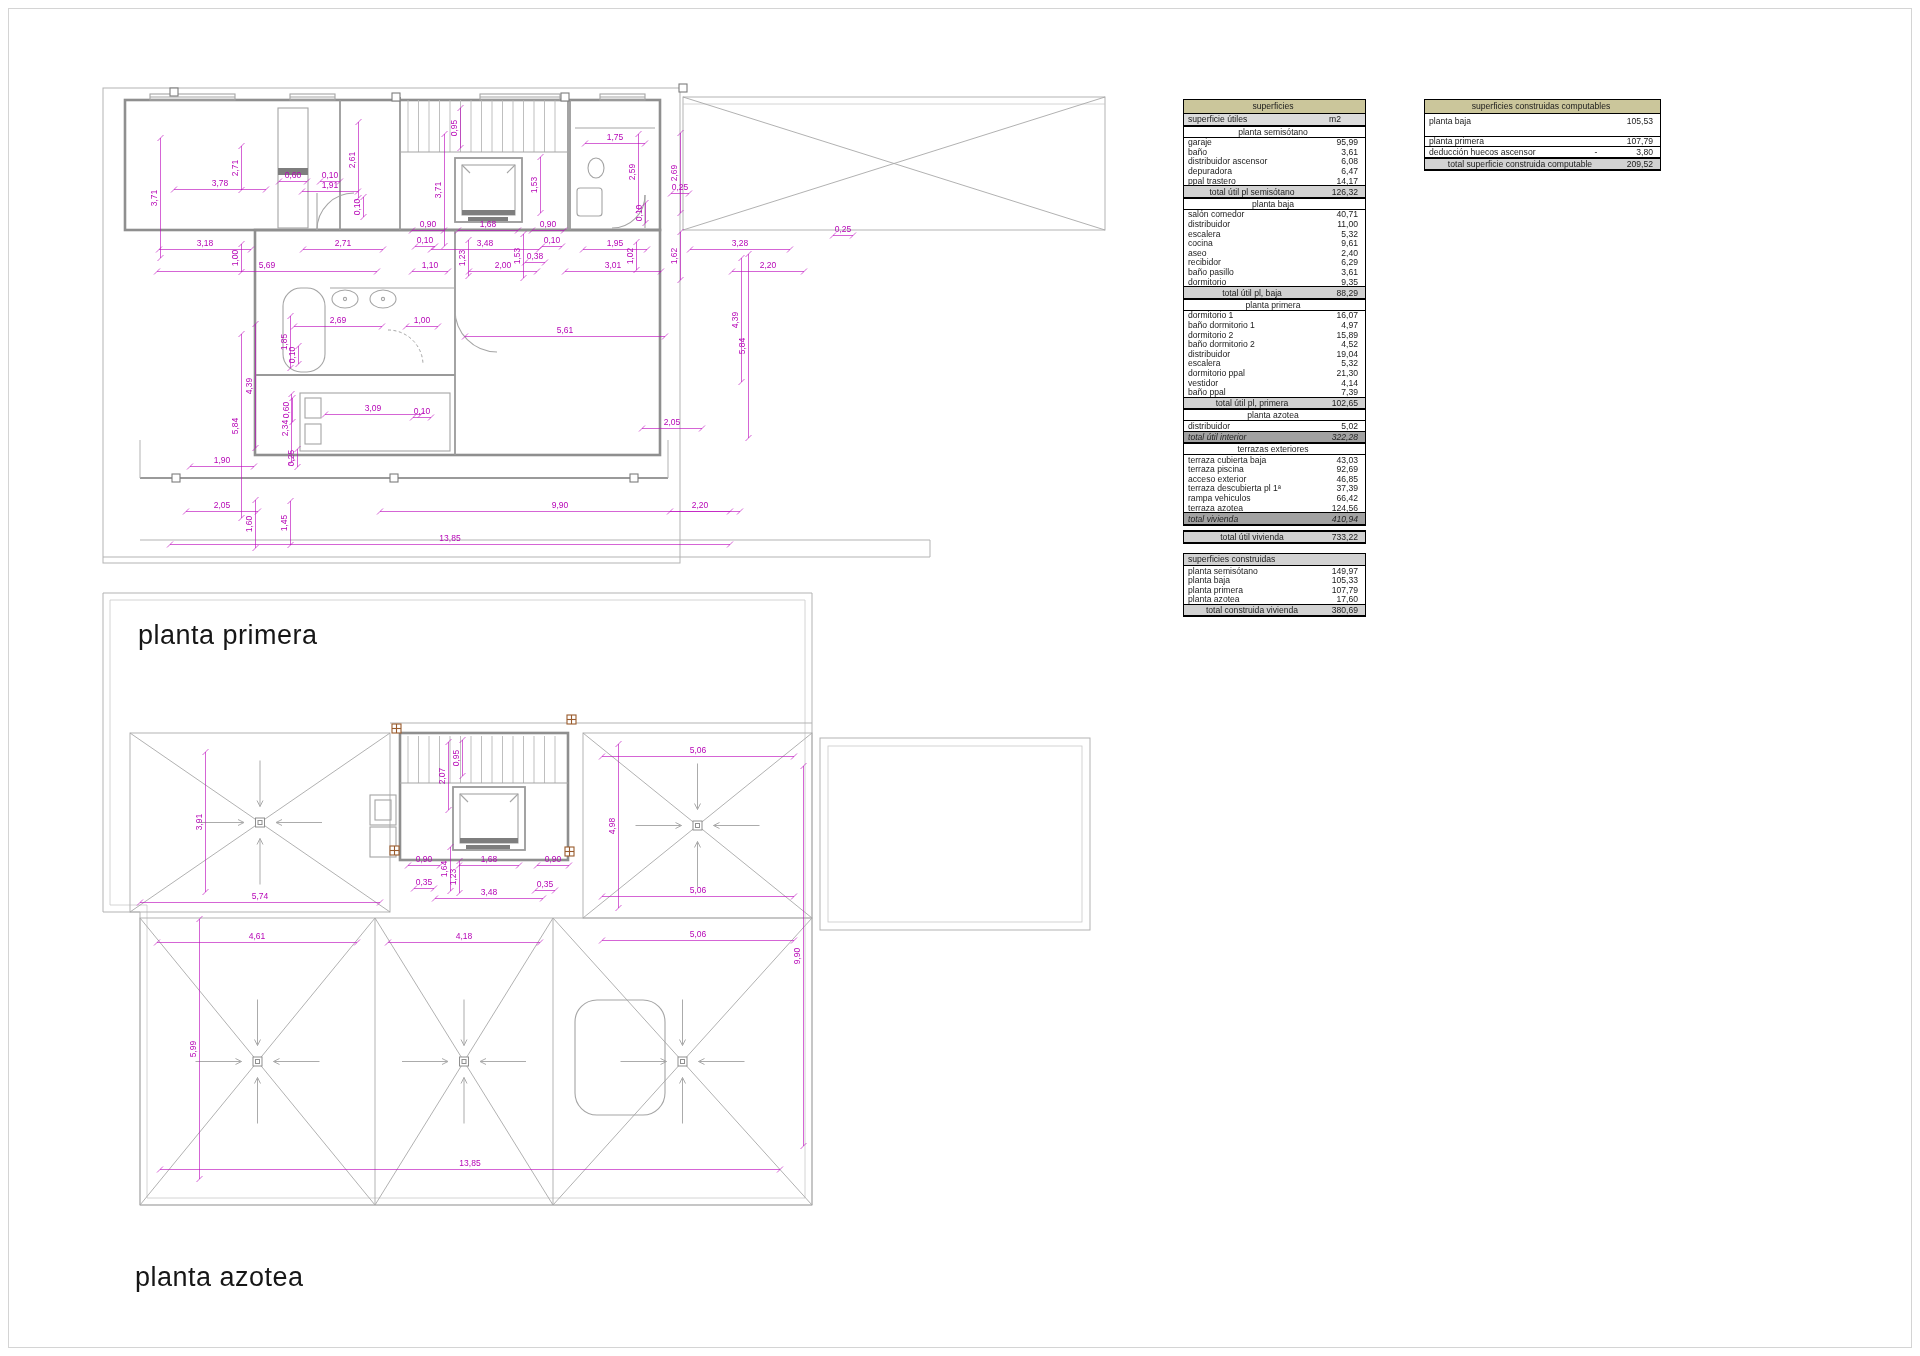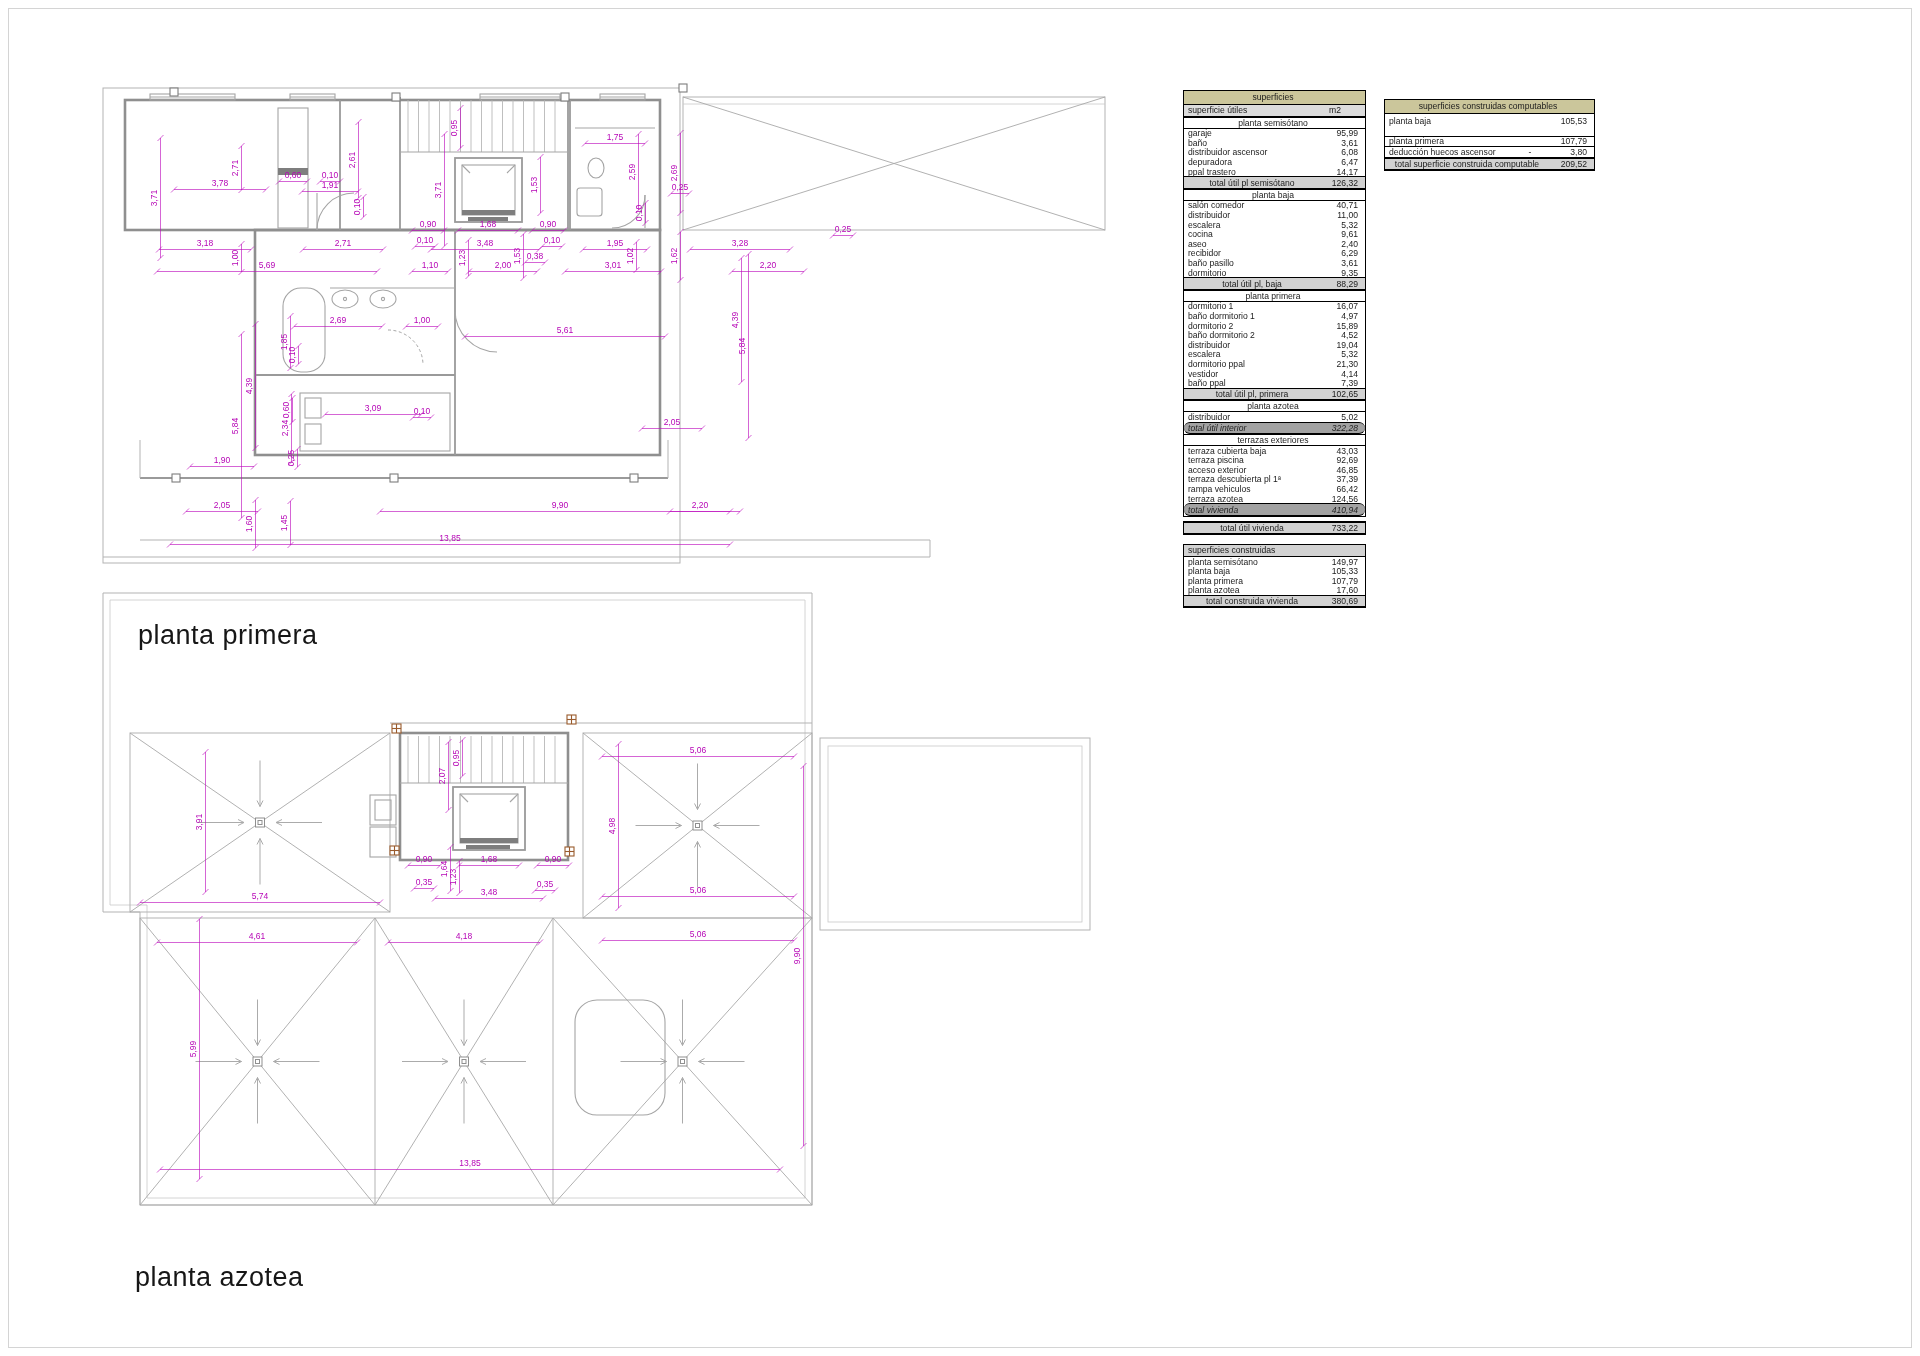--- a/index.html
+++ b/index.html
@@ -30,21 +30,21 @@
   .trow .tv{width:42px;text-align:right;white-space:nowrap;}
   .trow .tm{width:30px;text-align:center;}
   .trow.title{height:12.5px;background:#cbc69b;border-bottom:1.3px solid #000;}
   .trow.title .tl{text-align:center;}
   .trow.head{background:#dcdcdc;border-bottom:1.1px solid #000;height:11px;}
   .trow.head .tv{text-align:center;width:46px;}
   .trow.sect{border-top:1px solid #000;border-bottom:1px solid #000;height:10px;}
   .trow.sect .tl{text-align:center;}
   .trow.total{background:#d2d2d2;border-top:1px solid #000;border-bottom:1px solid #000;height:10.2px;}
   .trow.total .tl{text-align:center;}
-  .trow.dtotal{background:#a2a2a2;border-top:1px solid #000;border-bottom:1px solid #000;height:10.2px;font-style:italic;color:#1f1f1f;border-radius:6px;}
+  .trow.dtotal{background:#a2a2a2;border-top:1px solid #000;border-bottom:1px solid #000;height:10.2px;font-style:italic;color:#1f1f1f;}
   .trow.chead{background:#d2d2d2;border-bottom:1.1px solid #000;height:11px;}
   .trow.tall{height:20px;align-items:flex-start;padding-top:2px;border-bottom:1.2px solid #000;}
   .trow.bb{border-bottom:1.1px solid #000;}
 </style>
 </head>
 <body>
 
 <div class="sheet-frame"></div>
 
 <svg width="1920" height="1356" viewBox="0 0 1920 1356">
@@ -600,21 +600,21 @@
         <line x1="432" x2="438" y1="901.5" y2="895.5" class="dimline"></line>
         <line x1="540" x2="546" y1="901.5" y2="895.5" class="dimline"></line>
         <text x="489" y="895" class="dimtext">3,48</text>
       </g>
   </g>
 </svg>
 
 <div class="plan-title" style="left:138px;top:620px;">planta primera</div>
 <div class="plan-title" style="left:135px;top:1262px;">planta azotea</div>
 
-<div id="table-superficies" class="tbl" style="left:1183px;top:90px;width:183px;">
+<div id="table-superficies" class="tbl" style="left:1183px;top:99px;width:183px;">
     <div class="tblock">
       <div class="trow title">
         <span class="tl">superficies</span>
       </div>
       <div class="trow head">
         <span class="tl">superficie útiles</span>
         <span class="tv">m2</span>
       </div>
       <div class="trow sect">
         <span class="tl">planta semisótano</span>
@@ -793,21 +793,21 @@
       <div class="trow item">
         <span class="tl">planta azotea</span>
         <span class="tv">17,60</span>
       </div>
       <div class="trow total">
         <span class="tl">total construida vivienda</span>
         <span class="tv">380,69</span>
       </div>
     </div>
   </div>
-<div id="table-computables" class="tbl" style="left:1384px;top:99px;width:211px;border-radius:12px;">
+<div id="table-computables" class="tbl" style="left:1424px;top:99px;width:237px;border-radius:12px;">
     <div class="tblock">
       <div class="trow title">
         <span class="tl">superficies construidas computables</span>
       </div>
       <div class="trow item tall">
         <span class="tl">planta baja</span>
         <span class="tv">105,53</span>
       </div>
       <div class="trow item bb">
         <span class="tl">planta primera</span>

